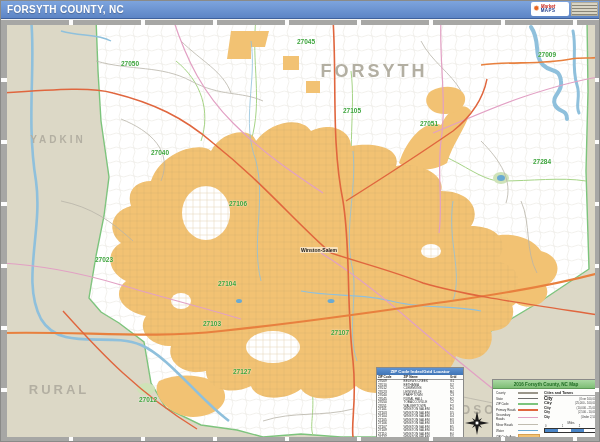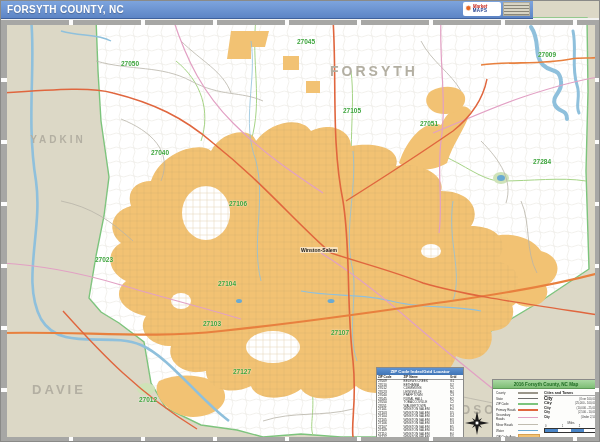--- a/index.html
+++ b/index.html
@@ -1,20 +1,20 @@
 <!DOCTYPE html>
 <html><head>
 <meta charset="utf-8">
 <style>
   html,body{margin:0;padding:0;background:#e8e8e8;font-family:"Liberation Sans",sans-serif;}
   .stage{position:relative;width:600px;height:442px;overflow:hidden;background:#dcd8c6;border:1px solid #8a8a88;box-sizing:border-box;}
   svg{position:absolute;left:0;top:0;}
 
   
-  .titlebar{position:absolute;left:0;top:0;width:532px;height:17px;background:linear-gradient(#7da4de,#5d85c5);border-bottom:1px solid #3f619c;z-index:30;display:flex;align-items:center;}
+  .titlebar{position:absolute;left:0;top:0;width:600px;height:17px;background:linear-gradient(#7da4de,#5d85c5);border-bottom:1px solid #3f619c;z-index:30;display:flex;align-items:center;}
   .titlebar .title{color:#fff;font-size:10px;font-weight:bold;padding-left:6px;letter-spacing:.3px;text-shadow:0 1px 1px rgba(0,0,0,.25);}
   .logo-box{position:absolute;right:32px;top:1px;width:38px;height:14px;background:#fff;border-radius:2px;display:flex;align-items:center;gap:1px;padding:0 2px;box-sizing:border-box;}
   .logo-burst{color:#e8641e;font-size:8px;line-height:8px;}
   .logo-text{display:flex;flex-direction:column;line-height:4px;}
   .logo-text .t1{font-size:4.5px;font-weight:bold;color:#c8281e;font-style:italic;}
   .logo-text .t2{font-size:4.5px;font-weight:bold;color:#1e3c8c;letter-spacing:.4px;}
   .retail-box{position:absolute;right:3px;top:1px;width:27px;height:14px;background:#d8d4c4;border:1px solid #b0ac9c;box-sizing:border-box;
     background-image:repeating-linear-gradient(#d8d4c4 0 2px,#8a8678 2px 3px);}
 
   
@@ -174,23 +174,23 @@
       <path d="M332,18 C336,80 330,140 342,200 C350,250 345,300 352,360 C356,400 350,420 352,436" stroke="#e0663e" stroke-width="1.6"></path>
       <path d="M0,332 C80,330 150,338 220,330 C300,322 380,310 450,300 C520,290 560,282 598,272" stroke="#e8803e" stroke-width="2.2"></path>
       <path d="M345,200 C380,178 420,152 452,130 C472,114 482,98 486,78" stroke="#e0663e" stroke-width="1.4"></path>
       <path d="M480,64 C510,60 540,64 570,58 C580,56 590,58 600,56" stroke="#e8803e" stroke-width="1.6"></path>
       <path d="M62,310 C80,330 100,352 122,372 C146,394 170,412 196,428" stroke="#e0663e" stroke-width="1.4"></path>
       <path d="M330,252 C360,262 392,270 422,282 C462,294 520,302 598,314" stroke="#e0663e" stroke-width="1.4"></path>
     </g>
   </svg>
 
   <div class="label-layer">
-      <span class="county-label" style="left: 373px; top: 70px; font-size: 14px;">FORSYTH</span>
+      <span class="county-label" style="left: 373px; top: 70px; font-size: 18px;">FORSYTH</span>
       <span class="county-label" style="left: 57px; top: 138px; font-size: 10px;">YADKIN</span>
-      <span class="county-label" style="left: 58px; top: 388px; font-size: 13px;">DAVIE</span>
+      <span class="county-label" style="left: 58px; top: 388px; font-size: 13px;">RURAL</span>
       <span class="county-label" style="left: 464px; top: 409px; font-size: 12px;">DAVIDSON</span>
       <span class="zip-label" style="left: 305px; top: 40px;">27045</span>
       <span class="zip-label" style="left: 129px; top: 62px;">27050</span>
       <span class="zip-label" style="left: 546px; top: 53px;">27009</span>
       <span class="zip-label" style="left: 351px; top: 109px;">27105</span>
       <span class="zip-label" style="left: 428px; top: 122px;">27051</span>
       <span class="zip-label" style="left: 159px; top: 151px;">27040</span>
       <span class="zip-label" style="left: 541px; top: 160px;">27284</span>
       <span class="zip-label" style="left: 237px; top: 202px;">27106</span>
       <span class="zip-label" style="left: 103px; top: 258px;">27023</span>

